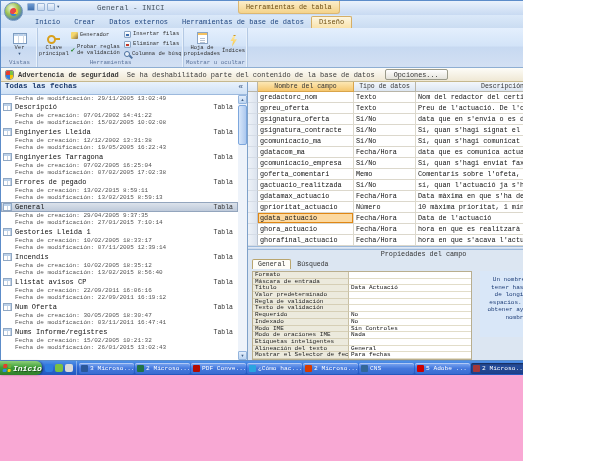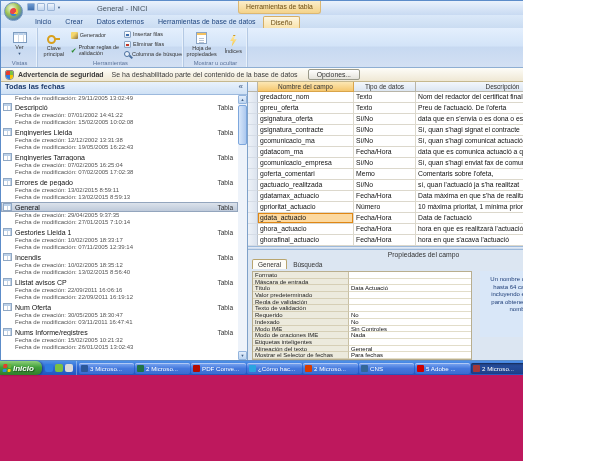--- a/index.html
+++ b/index.html
@@ -1,17 +1,17 @@
 <!DOCTYPE html>
 <html><head>
 <meta charset="utf-8">
 <style>
   html,body{margin:0;padding:0}
   *{box-sizing:border-box}
-  #screen{position:relative;width:523px;height:461px;background:#be185d;font-family:Liberation Sans, sans-serif;overflow:hidden;cursor:default}
+  #screen{position:relative;width:523px;height:461px;background:#f9a8d4;font-family:Liberation Mono, monospace;overflow:hidden;cursor:default}
 
   
   #app{position:absolute;left:0;top:0;width:600px;height:361px;background:#c9dbf2;border:1px solid #5c8cc9}
 
   
   .titlebar{position:absolute;left:0;top:0;width:100%;height:14px;background:linear-gradient(#eaf2fc,#c8daf2)}
   .orb{position:absolute;left:3px;top:1px;width:19px;height:19px;border-radius:50%;background:radial-gradient(circle at 38% 30%,#eef6da,#9dc24f 42%,#4f7fb4 78%,#2c5a86);border:1px solid #6f93bd;z-index:6}
   .orb-core{position:absolute;left:5px;top:5px;width:8px;height:8px;border-radius:50%;background:
      radial-gradient(circle at 30% 30%,#e8484a 0 42%,transparent 46%),
      radial-gradient(circle at 72% 30%,#f7c02f 0 42%,transparent 46%),

